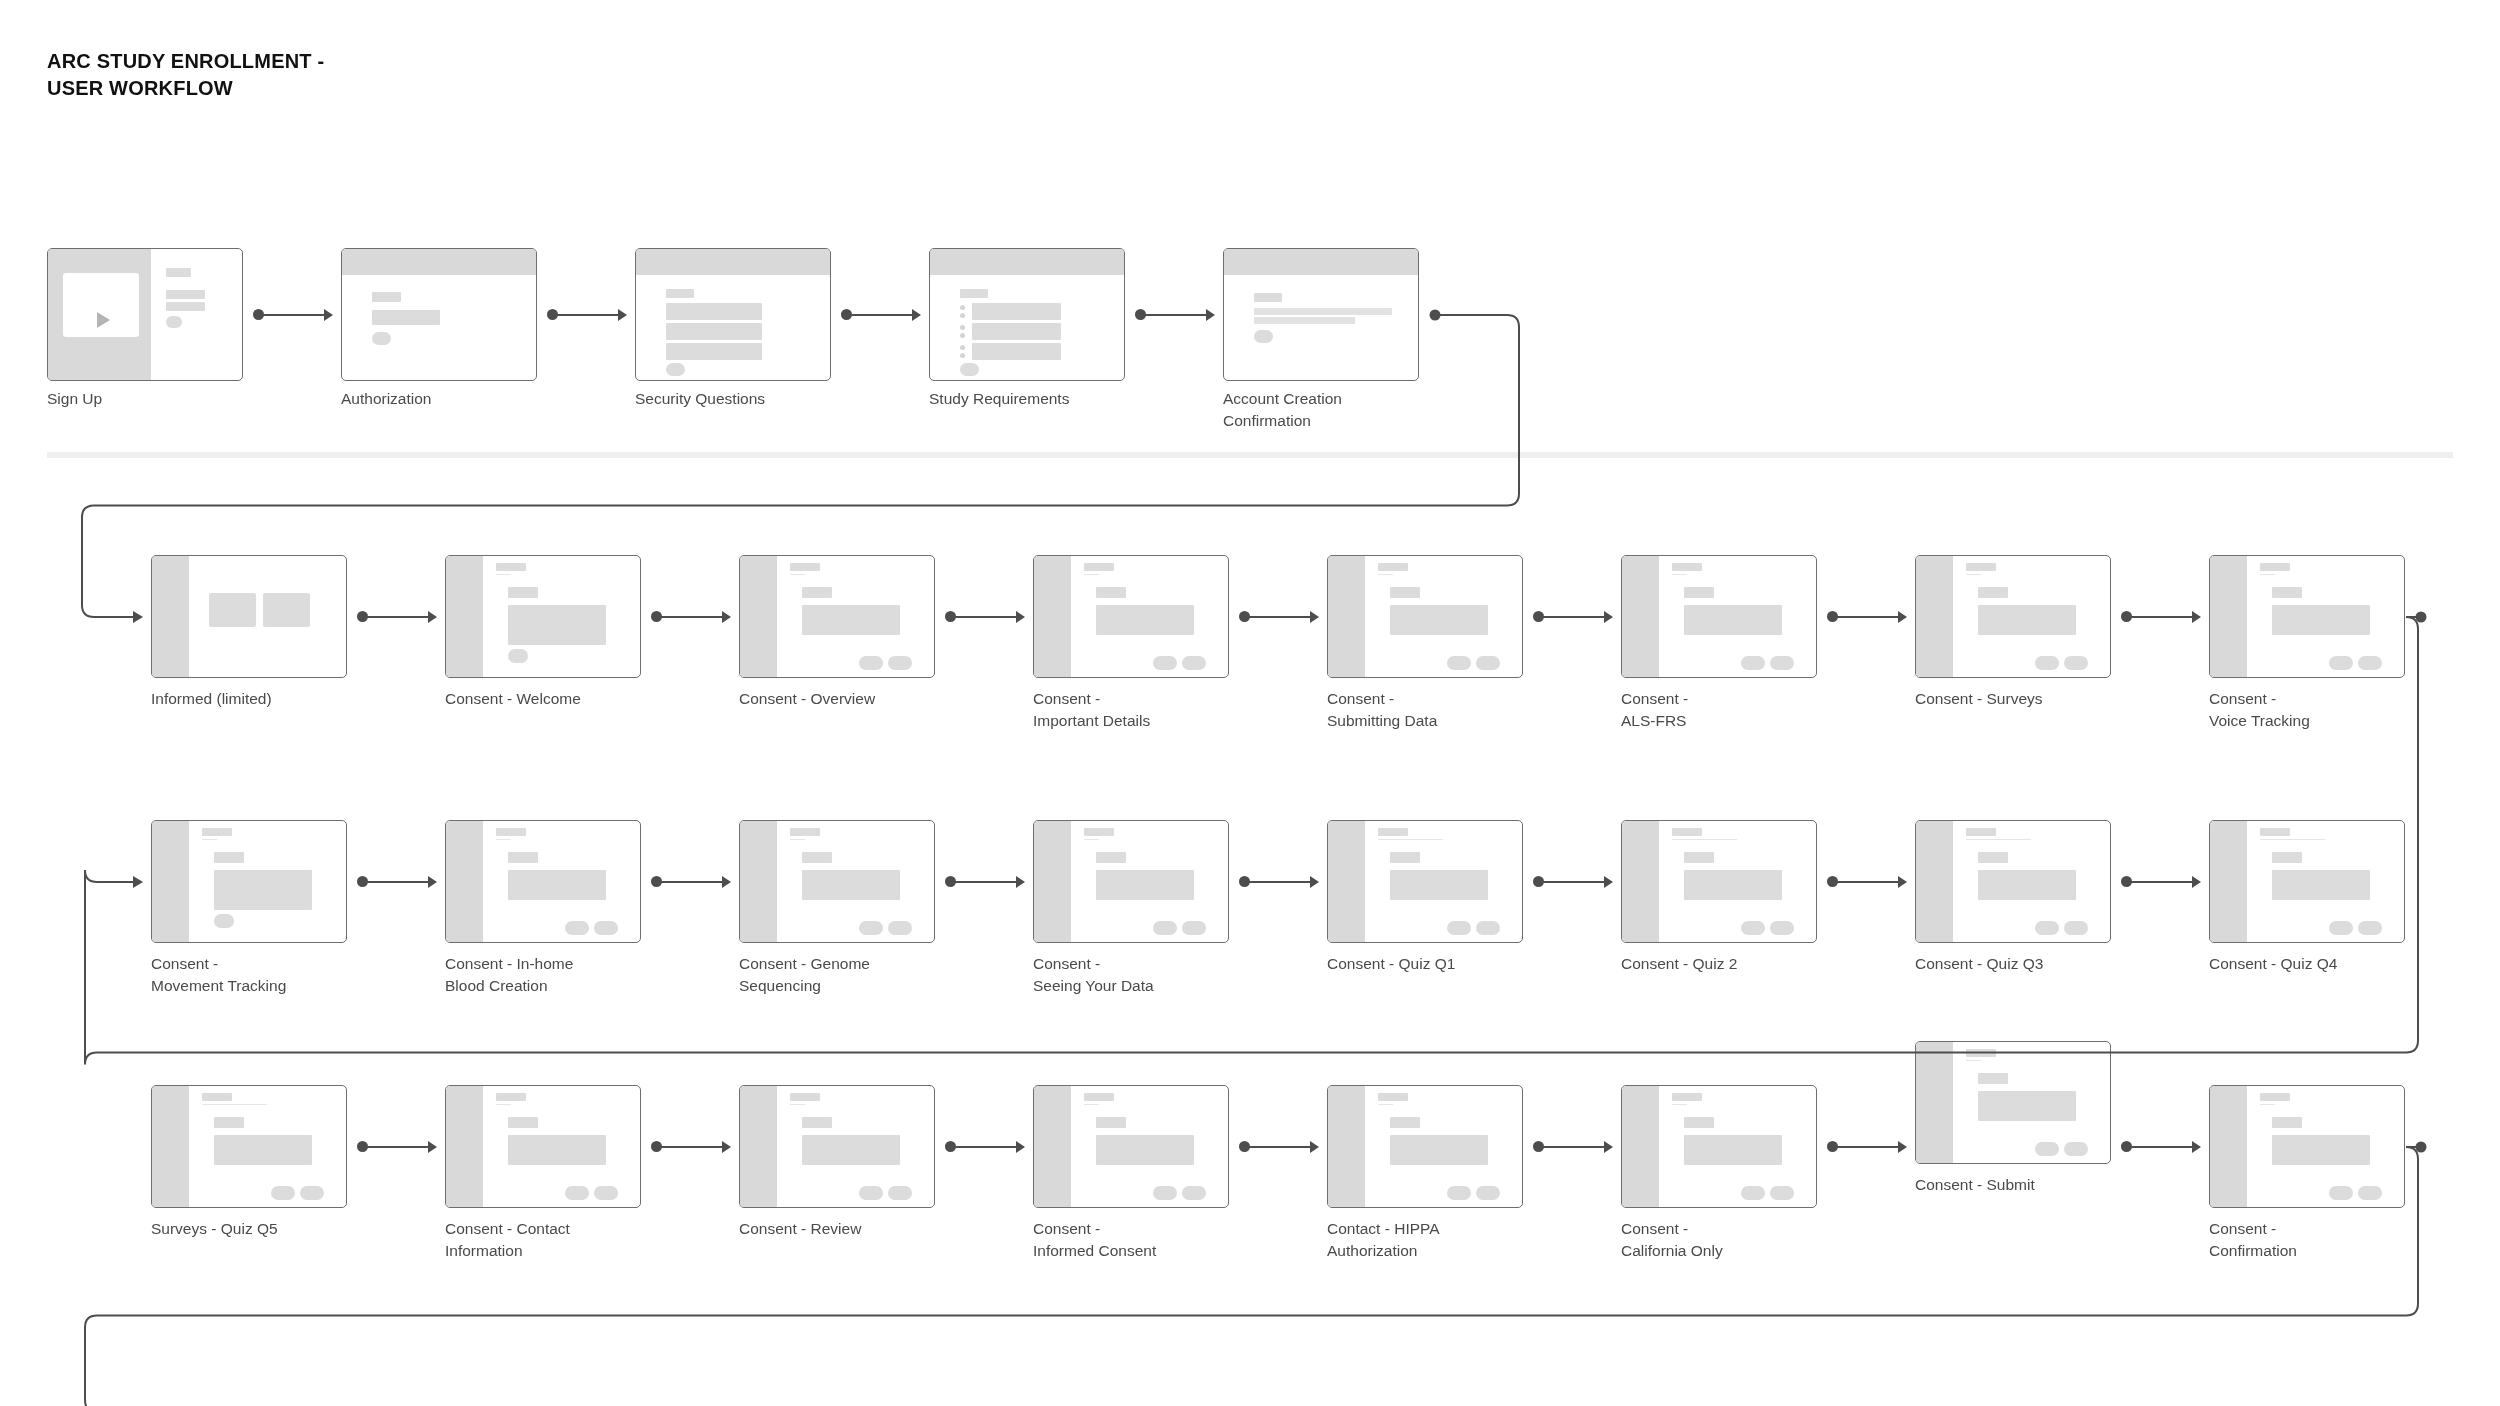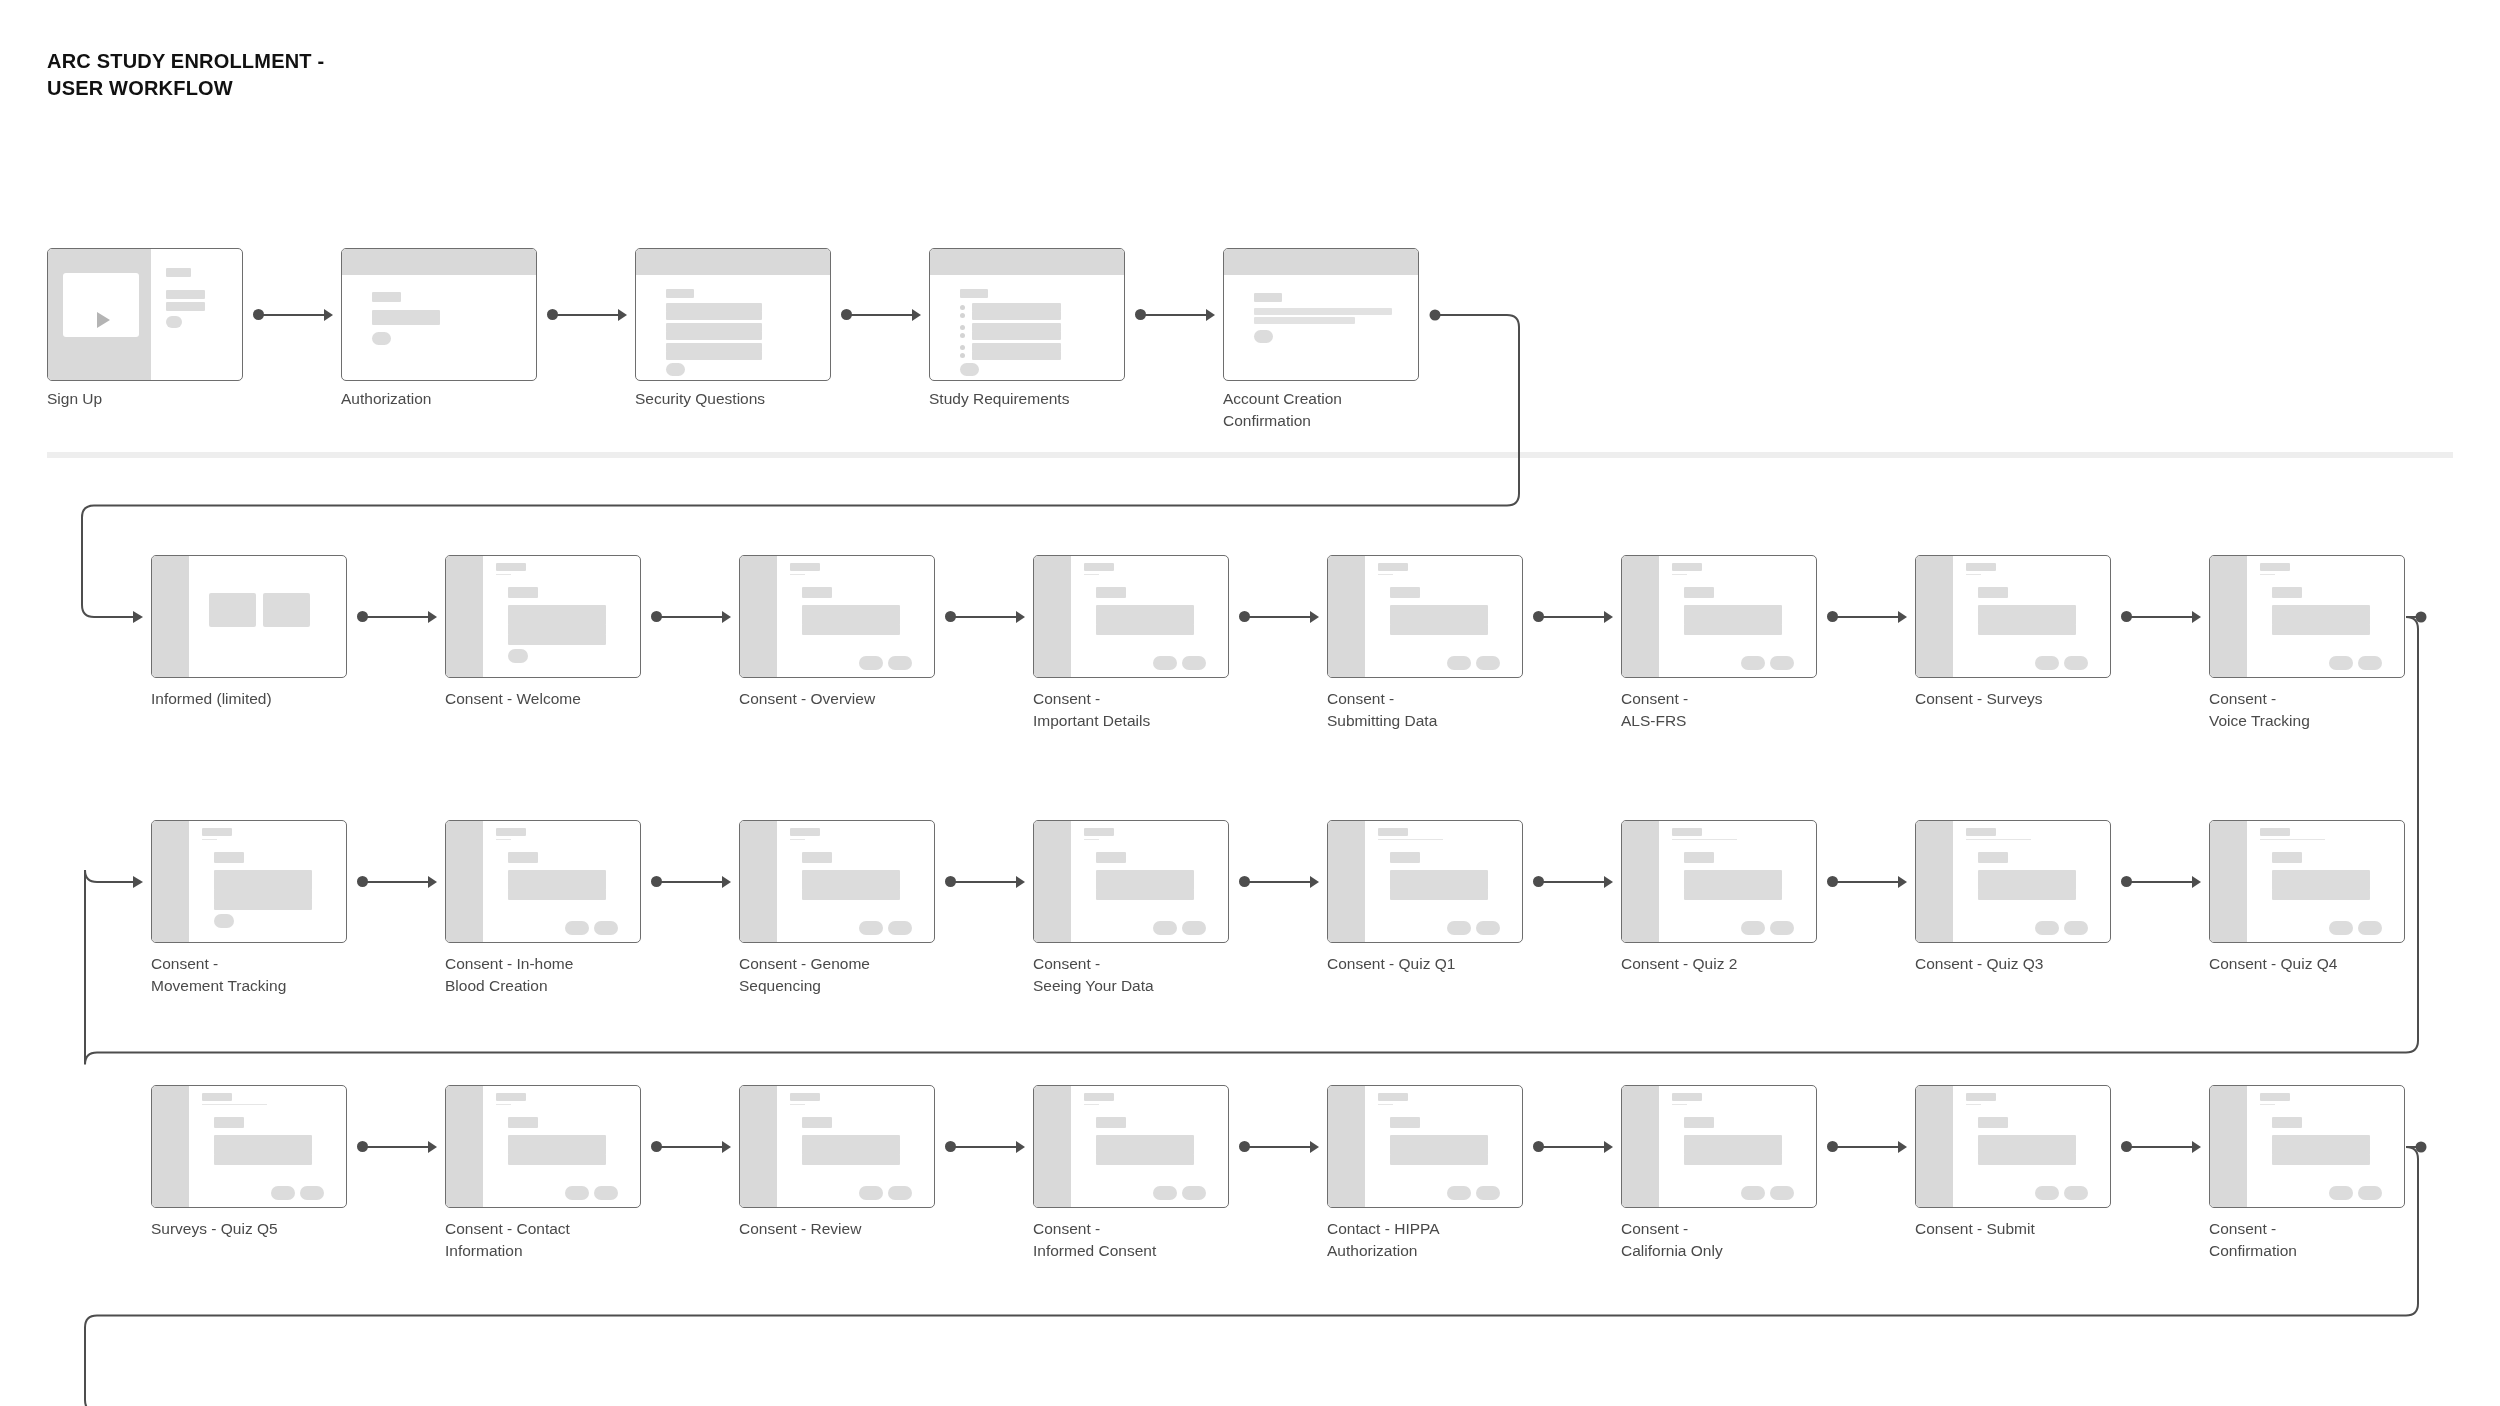--- a/index.html
+++ b/index.html
@@ -500,21 +500,21 @@
         <div class="wf bar" style="left: 61.74px; top: 31.365px; width: 30.38px; height: 11px;"></div>
         <div class="wf bar" style="left: 61.74px; top: 48.585px; width: 98px; height: 11px;"></div>
         <div class="wf bar" style="left: 61.74px; top: 58.425px; width: 98px; height: 11px;"></div>
         <div class="wf bar" style="left: 61.74px; top: 68.265px; width: 98px; height: 11px;"></div>
         <div class="wf pill" style="left: 118.58px; top: 100.245px; width: 24.5px; height: 14px;"></div>
         <div class="wf pill" style="left: 147.98px; top: 100.245px; width: 24.5px; height: 14px;"></div>
       </div>
       <div class="caption" style="top: 133px;">Consent -
 California Only</div>
     </div>
-    <div class="node" style="left: 1915px; top: 1085px;">
+    <div class="node" style="left: 1915px; top: 1041px;">
       <div class="card" style="width: 196px; height: 123px;">
         <div class="wf sidebar-strip"></div>
         <div class="wf bar" style="left: 49.98px; top: 6.765px; width: 30.38px; height: 8px;"></div>
         <div class="wf rule" style="left: 49.98px; top: 17.835px; width: 14.7px;"></div>
         <div class="wf bar" style="left: 61.74px; top: 31.365px; width: 30.38px; height: 11px;"></div>
         <div class="wf bar" style="left: 61.74px; top: 48.585px; width: 98px; height: 11px;"></div>
         <div class="wf bar" style="left: 61.74px; top: 58.425px; width: 98px; height: 11px;"></div>
         <div class="wf bar" style="left: 61.74px; top: 68.265px; width: 98px; height: 11px;"></div>
         <div class="wf pill" style="left: 118.58px; top: 100.245px; width: 24.5px; height: 14px;"></div>
         <div class="wf pill" style="left: 147.98px; top: 100.245px; width: 24.5px; height: 14px;"></div>

